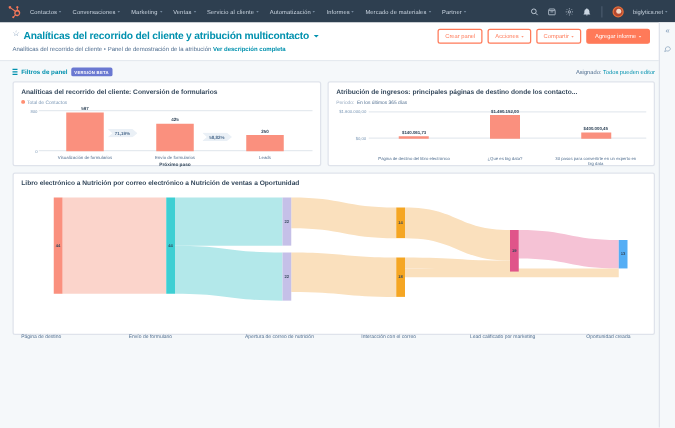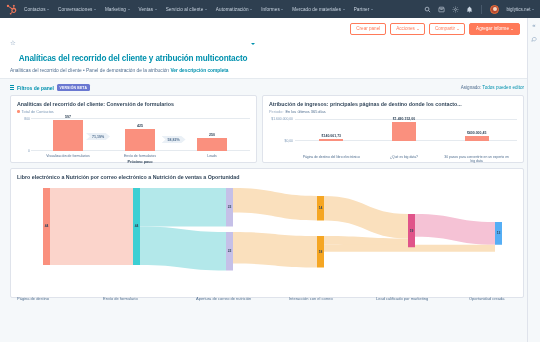--- a/index.html
+++ b/index.html
@@ -61,21 +61,20 @@
     border-bottom: 1px solid #e5eaef;
     position: relative;
   }
   .title-row { display: flex; align-items: center; gap: 3px; }
   .star { color: #7c98b6; font-size: 6.5px; line-height: 1; }
   .page-title {
     color: #0091ae;
     font-size: 8.2px;
     font-weight: bold;
     letter-spacing: -.15px;
-    margin-top: 30px;
   }
   .title-caret {
     width: 0; height: 0;
     border-left: 2.4px solid transparent;
     border-right: 2.4px solid transparent;
     border-top: 2.8px solid #0091ae;
     margin-left: 1px;
   }
   .breadcrumb {
     margin-top: 5px;

